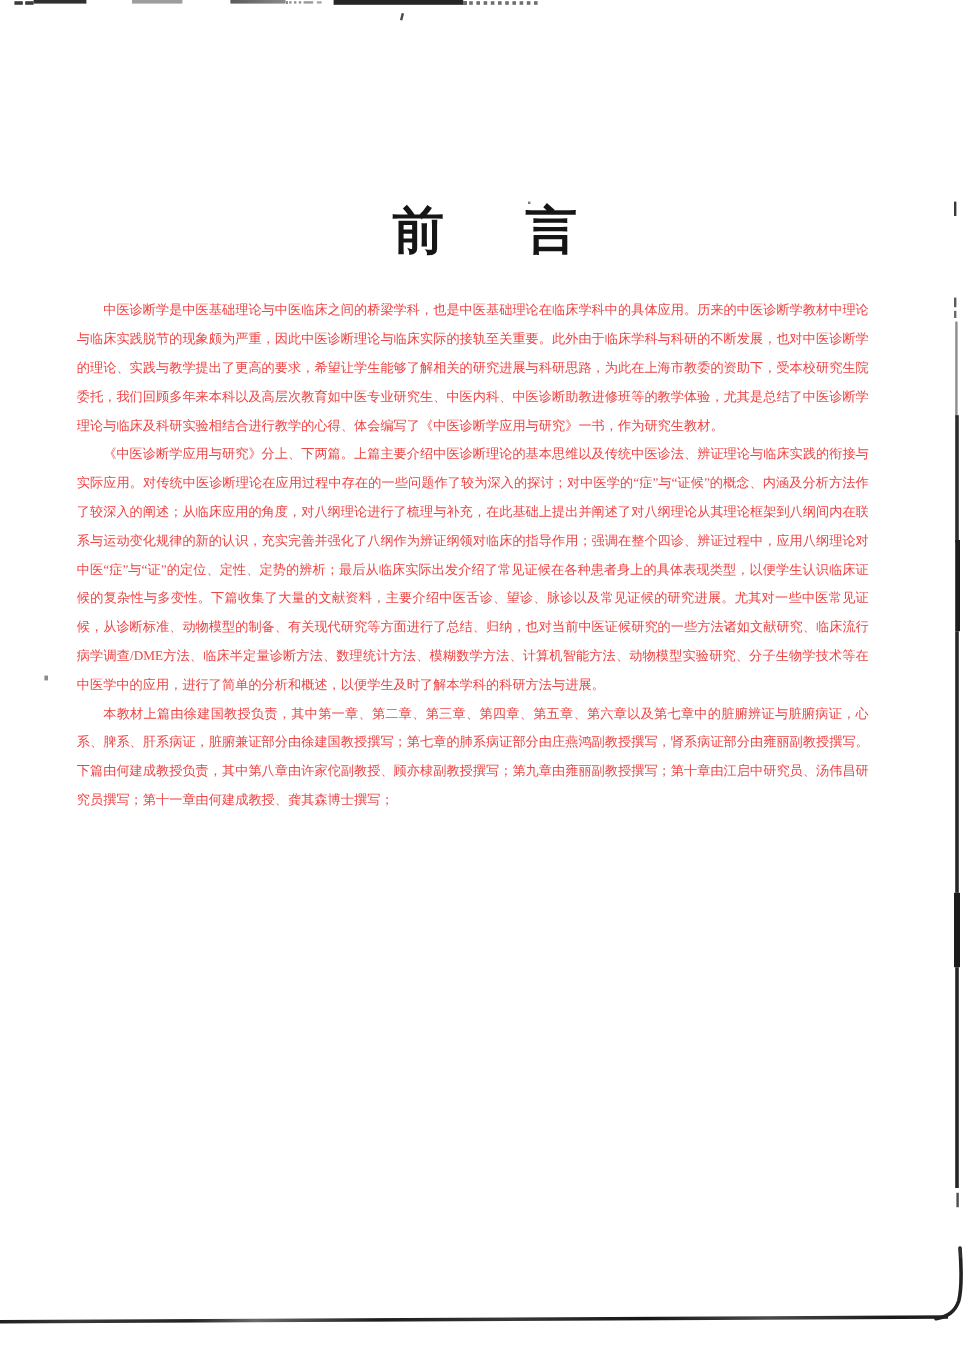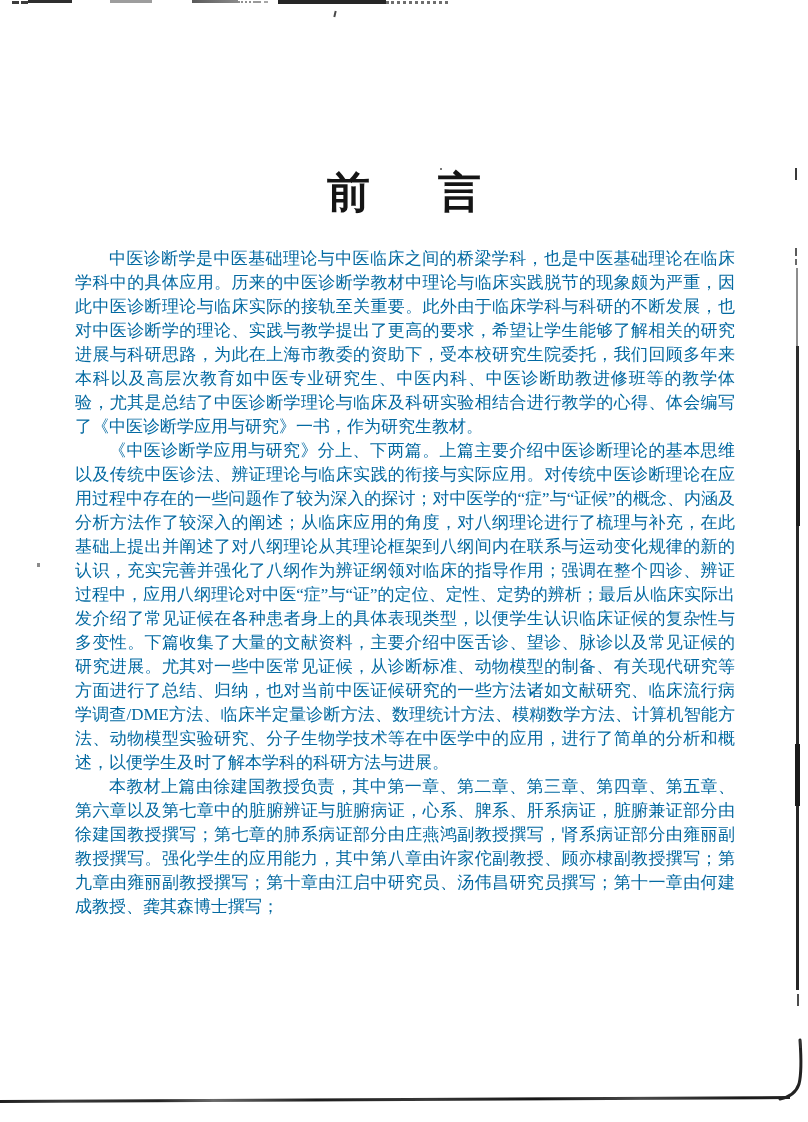--- a/index.html
+++ b/index.html
@@ -26,25 +26,25 @@
     gap: 68px;
     font-size: 43px;
     font-weight: bold;
     color: #151515;
     letter-spacing: 0;
   }
 
   
   .body-text {
     position: absolute;
-    top: 247px; left: 75px;
+    top: 247px; left: 64px;
     width: 660px;
-    font-size: 17px;
+    font-size: 11px;
     line-height: 24px;
-    color: #0369a1;
+    color: #ef4444;
     text-align: justify;
     text-justify: inter-ideograph;
   }
   .body-text p { text-indent: 2em; }
 
   
   .art { position: absolute; background: #2e2e2e; }
   
   .a1  { left: 0;   top: 2; width: 7;  height: 3px; background:#3a3a3a; }
   .a2  { left: 12px;  top: 1px; width: 7px;  height: 3px; background:#3c3c3c; }
@@ -123,16 +123,16 @@
   </svg>
 
   <h1 class="title">
     <span>前</span>
     <span>言</span>
   </h1>
 
   <main class="body-text">
     <p>中医诊断学是中医基础理论与中医临床之间的桥梁学科，也是中医基础理论在临床学科中的具体应用。历来的中医诊断学教材中理论与临床实践脱节的现象颇为严重，因此中医诊断理论与临床实际的接轨至关重要。此外由于临床学科与科研的不断发展，也对中医诊断学的理论、实践与教学提出了更高的要求，希望让学生能够了解相关的研究进展与科研思路，为此在上海市教委的资助下，受本校研究生院委托，我们回顾多年来本科以及高层次教育如中医专业研究生、中医内科、中医诊断助教进修班等的教学体验，尤其是总结了中医诊断学理论与临床及科研实验相结合进行教学的心得、体会编写了《中医诊断学应用与研究》一书，作为研究生教材。</p>
     <p>《中医诊断学应用与研究》分上、下两篇。上篇主要介绍中医诊断理论的基本思维以及传统中医诊法、辨证理论与临床实践的衔接与实际应用。对传统中医诊断理论在应用过程中存在的一些问题作了较为深入的探讨；对中医学的“症”与“证候”的概念、内涵及分析方法作了较深入的阐述；从临床应用的角度，对八纲理论进行了梳理与补充，在此基础上提出并阐述了对八纲理论从其理论框架到八纲间内在联系与运动变化规律的新的认识，充实完善并强化了八纲作为辨证纲领对临床的指导作用；强调在整个四诊、辨证过程中，应用八纲理论对中医“症”与“证”的定位、定性、定势的辨析；最后从临床实际出发介绍了常见证候在各种患者身上的具体表现类型，以便学生认识临床证候的复杂性与多变性。下篇收集了大量的文献资料，主要介绍中医舌诊、望诊、脉诊以及常见证候的研究进展。尤其对一些中医常见证候，从诊断标准、动物模型的制备、有关现代研究等方面进行了总结、归纳，也对当前中医证候研究的一些方法诸如文献研究、临床流行病学调查/DME方法、临床半定量诊断方法、数理统计方法、模糊数学方法、计算机智能方法、动物模型实验研究、分子生物学技术等在中医学中的应用，进行了简单的分析和概述，以便学生及时了解本学科的科研方法与进展。</p>
-    <p>本教材上篇由徐建国教授负责，其中第一章、第二章、第三章、第四章、第五章、第六章以及第七章中的脏腑辨证与脏腑病证，心系、脾系、肝系病证，脏腑兼证部分由徐建国教授撰写；第七章的肺系病证部分由庄燕鸿副教授撰写，肾系病证部分由雍丽副教授撰写。强化学生的应用能力，其中第八章由许家佗副教授、顾亦棣副教授撰写；第九章由雍丽副教授撰写；第十章由江启中研究员、汤伟昌研究员撰写；第十一章由何建成教授、龚其森博士撰写；</p>
+    <p>本教材上篇由徐建国教授负责，其中第一章、第二章、第三章、第四章、第五章、第六章以及第七章中的脏腑辨证与脏腑病证，心系、脾系、肝系病证，脏腑兼证部分由徐建国教授撰写；第七章的肺系病证部分由庄燕鸿副教授撰写，肾系病证部分由雍丽副教授撰写。下篇由何建成教授负责，其中第八章由许家佗副教授、顾亦棣副教授撰写；第九章由雍丽副教授撰写；第十章由江启中研究员、汤伟昌研究员撰写；第十一章由何建成教授、龚其森博士撰写；</p>
   </main>
 
 </div>
 
 </body></html>

